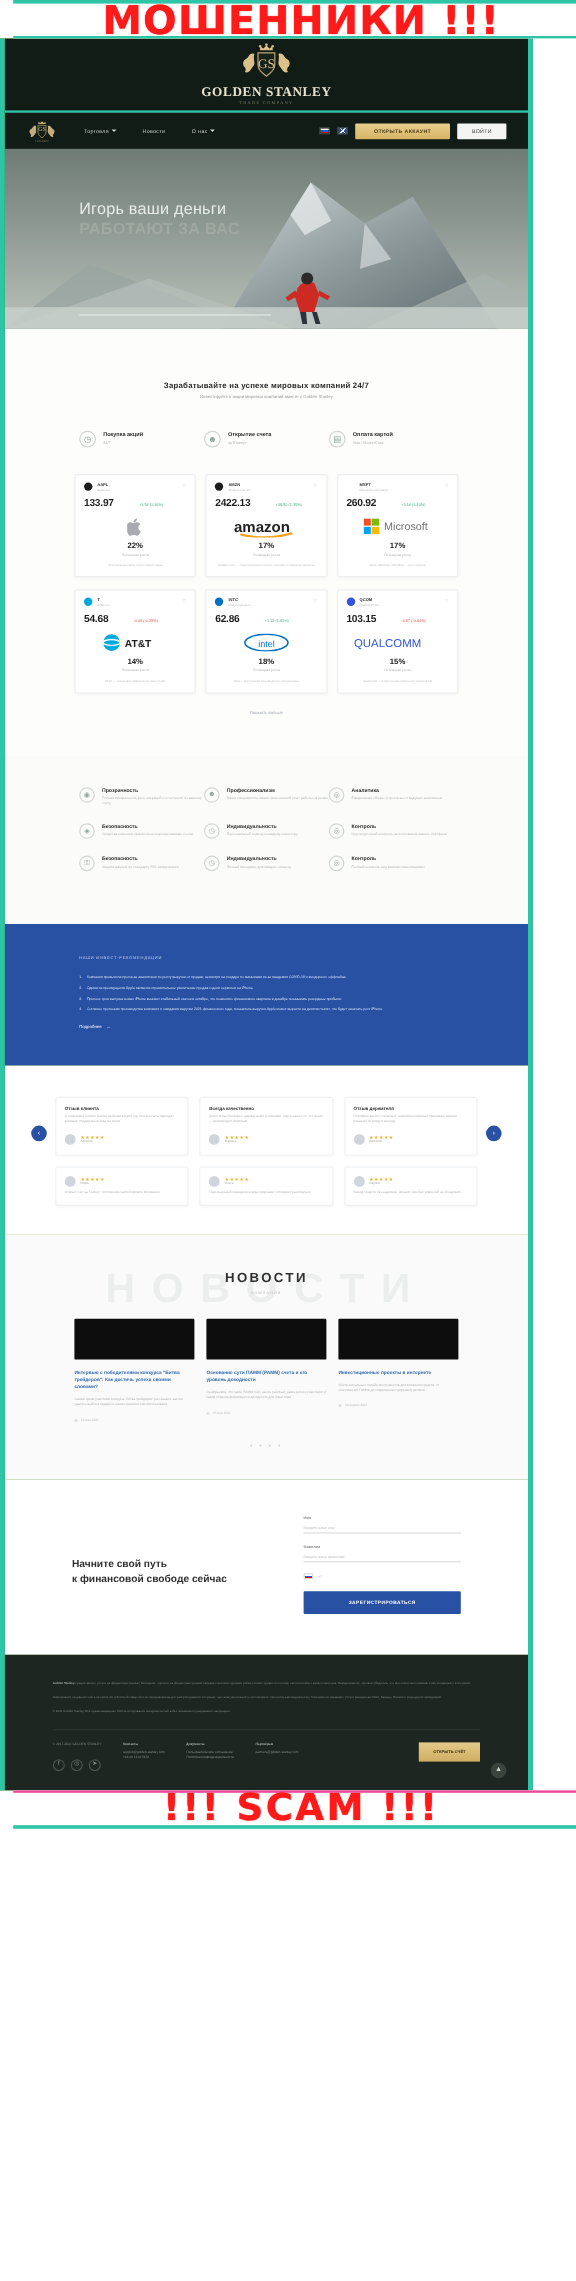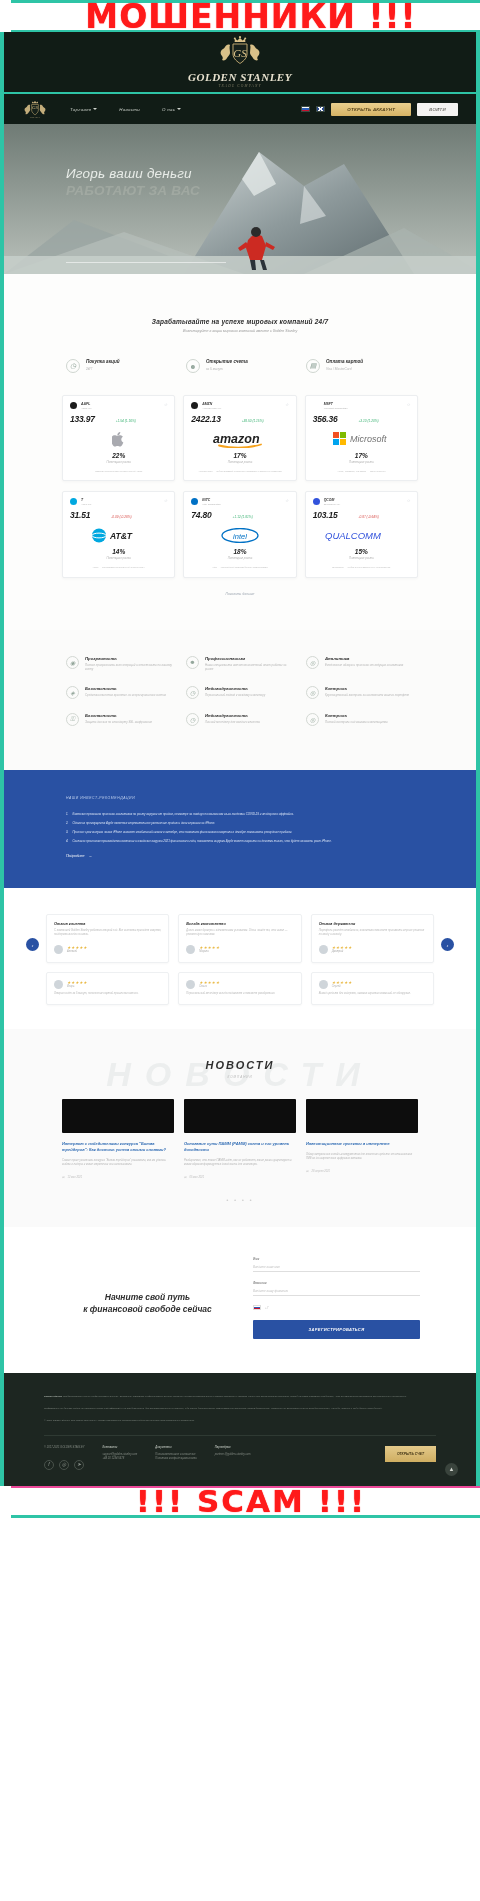--- a/index.html
+++ b/index.html
@@ -27,26 +27,25 @@
     font-weight: bold;
     font-size: 33px;
     letter-spacing: 1px;
     white-space: nowrap;
     text-shadow: 0 0 1px #ff1a1a;
   }
   .scam-text.latin { font-size: 31px; letter-spacing: 2px; }
 
   
   .site {
-    width: 480px;
+    width: 444px;
     border-left: 4px solid #2ec4a6;
     border-right: 4px solid #2ec4a6;
     background: #4d7c0f;
     overflow: hidden;
-    font-style: italic;
   }
 
   
   .logo-strip {
     height: 62px; background: #111c16;
     display:flex; flex-direction:column; align-items:center; justify-content:center;
     border-bottom: 2px solid #2ec4a6;
   }
   .crest { width: 74px; height: 34px; position: relative; }
   .crest svg { display:block; }
@@ -192,21 +191,21 @@
   .news-row { display:flex; gap:10px; padding: 20px 58px 0; }
   .nw { flex:1; }
   .nw-img { height:34px; background:#0d0d0d; border-radius:1px; }
   .nw-t { font-size:4px; color:#2f6bb3; font-weight:700; line-height:1.5; margin-top:8px;}
   .nw-d { font-size:2.7px; color:#b4b4b4; line-height:1.65; margin-top:6px;}
   .nw-meta { display:flex; align-items:center; gap:3px; margin-top:8px; font-size:2.6px; color:#c0c0c0;}
   .dots { text-align:center; color:#cfcfcf; font-size:6px; letter-spacing:2px; padding-top:18px;}
 
   
   .signup { background:#fff; padding: 30px 56px 34px; display:flex; gap:18px; align-items:flex-start;}
-  .su-left { width: 175px; padding-top:34px;text-align:center;}
+  .su-left { width: 175px; padding-top:34px;}
   .su-h { font-size:8.5px; font-weight:700; color:#2f2f2f; line-height:1.45;}
   .su-right { flex:1; }
   .fld { margin-bottom:9px; }
   .fld-l { font-size:3px; color:#8d8d8d; font-weight:700;}
   .fld-i { border-bottom:.6px solid #dedede; font-size:3px; color:#c2c2c2; padding: 4px 0 2px;}
   .phone-row { display:flex; align-items:center; gap:4px; margin-bottom:10px;}
   .phone-flag { width:8px;height:5.5px;background:linear-gradient(180deg,#fff 33%,#2b5fb8 33% 66%,#c8102e 66%); border:.4px solid #ddd;}
   .phone-txt { font-size:3px; color:#c2c2c2;}
   .su-btn {
     background:#2951a3; color:#fff; text-align:center; font-size:4px; font-weight:700;
@@ -425,21 +424,21 @@
           <div class="card">
             <div class="c-head">
               <div class="c-logo" style="background:#fff"></div>
               <div>
                 <div class="c-tick">MSFT</div>
                 <div class="c-name">Microsoft Corporation</div>
               </div>
               <div class="c-star">☆</div>
             </div>
             <div class="c-price-row">
-              <div class="c-price">356.36</div>
+              <div class="c-price">260.92</div>
               <div class="c-chg">+3.10 (1.20%)</div>
             </div>
             <div class="c-logo-big">
               <svg width="56" height="14" viewBox="0 0 56 14">
                 <rect x="0" y="0" width="6" height="6" fill="#f25022"></rect>
                 <rect x="7" y="0" width="6" height="6" fill="#7fba00"></rect>
                 <rect x="0" y="7" width="6" height="6" fill="#00a4ef"></rect>
                 <rect x="7" y="7" width="6" height="6" fill="#ffb900"></rect>
                 <text x="17" y="10" font-family="Liberation Sans, sans-serif" font-size="9" fill="#737373">Microsoft</text>
               </svg>
@@ -455,21 +454,21 @@
           <div class="card">
             <div class="c-head">
               <div class="c-logo" style="background:#00a8e0"></div>
               <div>
                 <div class="c-tick">T</div>
                 <div class="c-name">AT&amp;T Inc.</div>
               </div>
               <div class="c-star">☆</div>
             </div>
             <div class="c-price-row">
-              <div class="c-price">31.51</div>
+              <div class="c-price">54.68</div>
               <div class="c-chg dn">-0.09 (-0.28%)</div>
             </div>
             <div class="c-logo-big">
               <svg width="56" height="15" viewBox="0 0 56 15">
                 <circle cx="8" cy="7.5" r="7" fill="#00a8e0"></circle>
                 <ellipse cx="8" cy="7.5" rx="7" ry="2.4" fill="none" stroke="#fff" stroke-width="1"></ellipse>
                 <text x="19" y="11" font-family="Liberation Sans, sans-serif" font-size="8.5" font-weight="bold" fill="#222">AT&amp;T</text>
               </svg>
             </div>
             <div class="c-pct">14%</div>
@@ -480,21 +479,21 @@
           <div class="card">
             <div class="c-head">
               <div class="c-logo" style="background:#0071c5"></div>
               <div>
                 <div class="c-tick">INTC</div>
                 <div class="c-name">Intel Corporation</div>
               </div>
               <div class="c-star">☆</div>
             </div>
             <div class="c-price-row">
-              <div class="c-price">74.80</div>
+              <div class="c-price">62.86</div>
               <div class="c-chg">+1.12 (1.81%)</div>
             </div>
             <div class="c-logo-big">
               <svg width="38" height="15" viewBox="0 0 38 15">
                 <ellipse cx="19" cy="7.5" rx="18" ry="7" fill="none" stroke="#0071c5" stroke-width="1.3"></ellipse>
                 <text x="19" y="11" font-family="Liberation Sans, sans-serif" font-size="7.5" fill="#0071c5" text-anchor="middle">intel</text>
               </svg>
             </div>
             <div class="c-pct">18%</div>
             <div class="c-pct-lbl">Потенциал роста</div>

